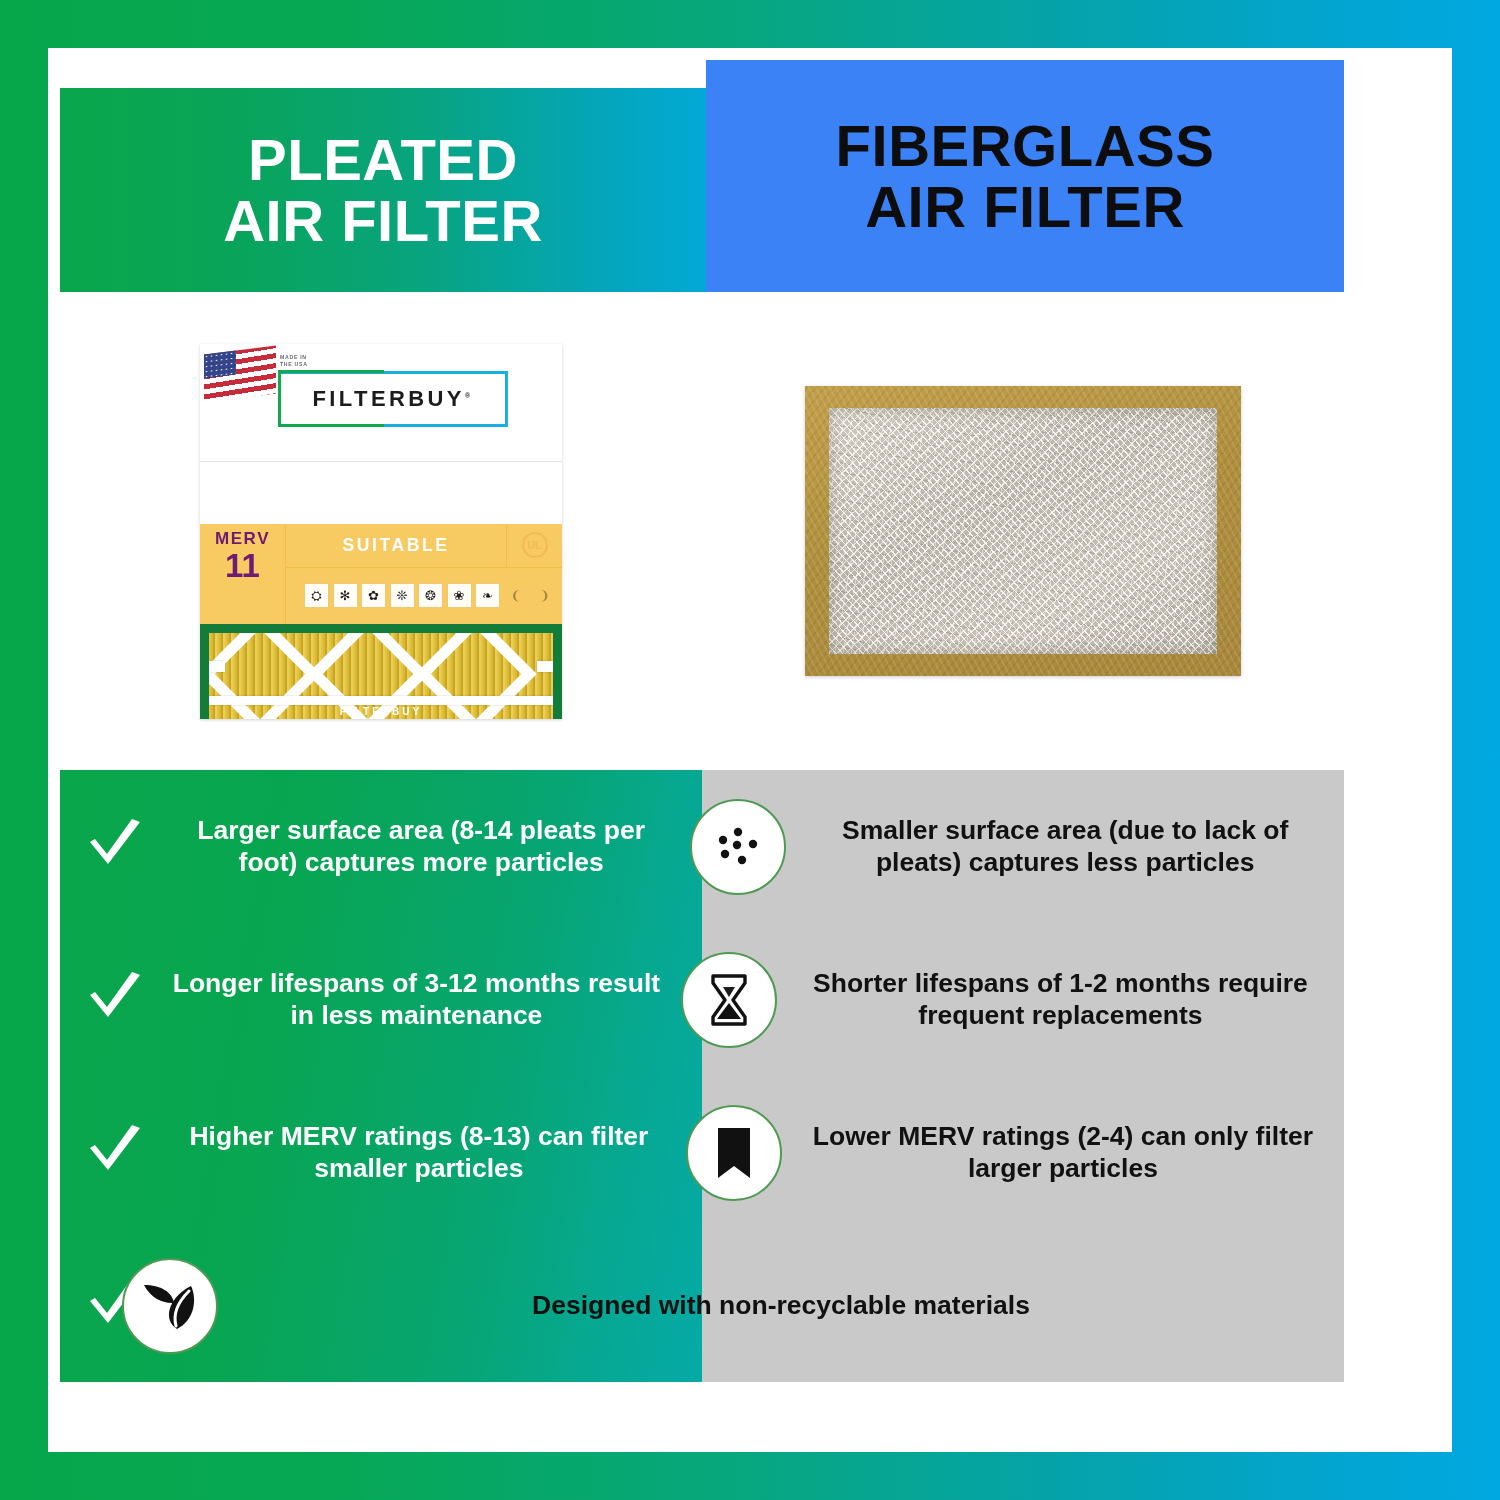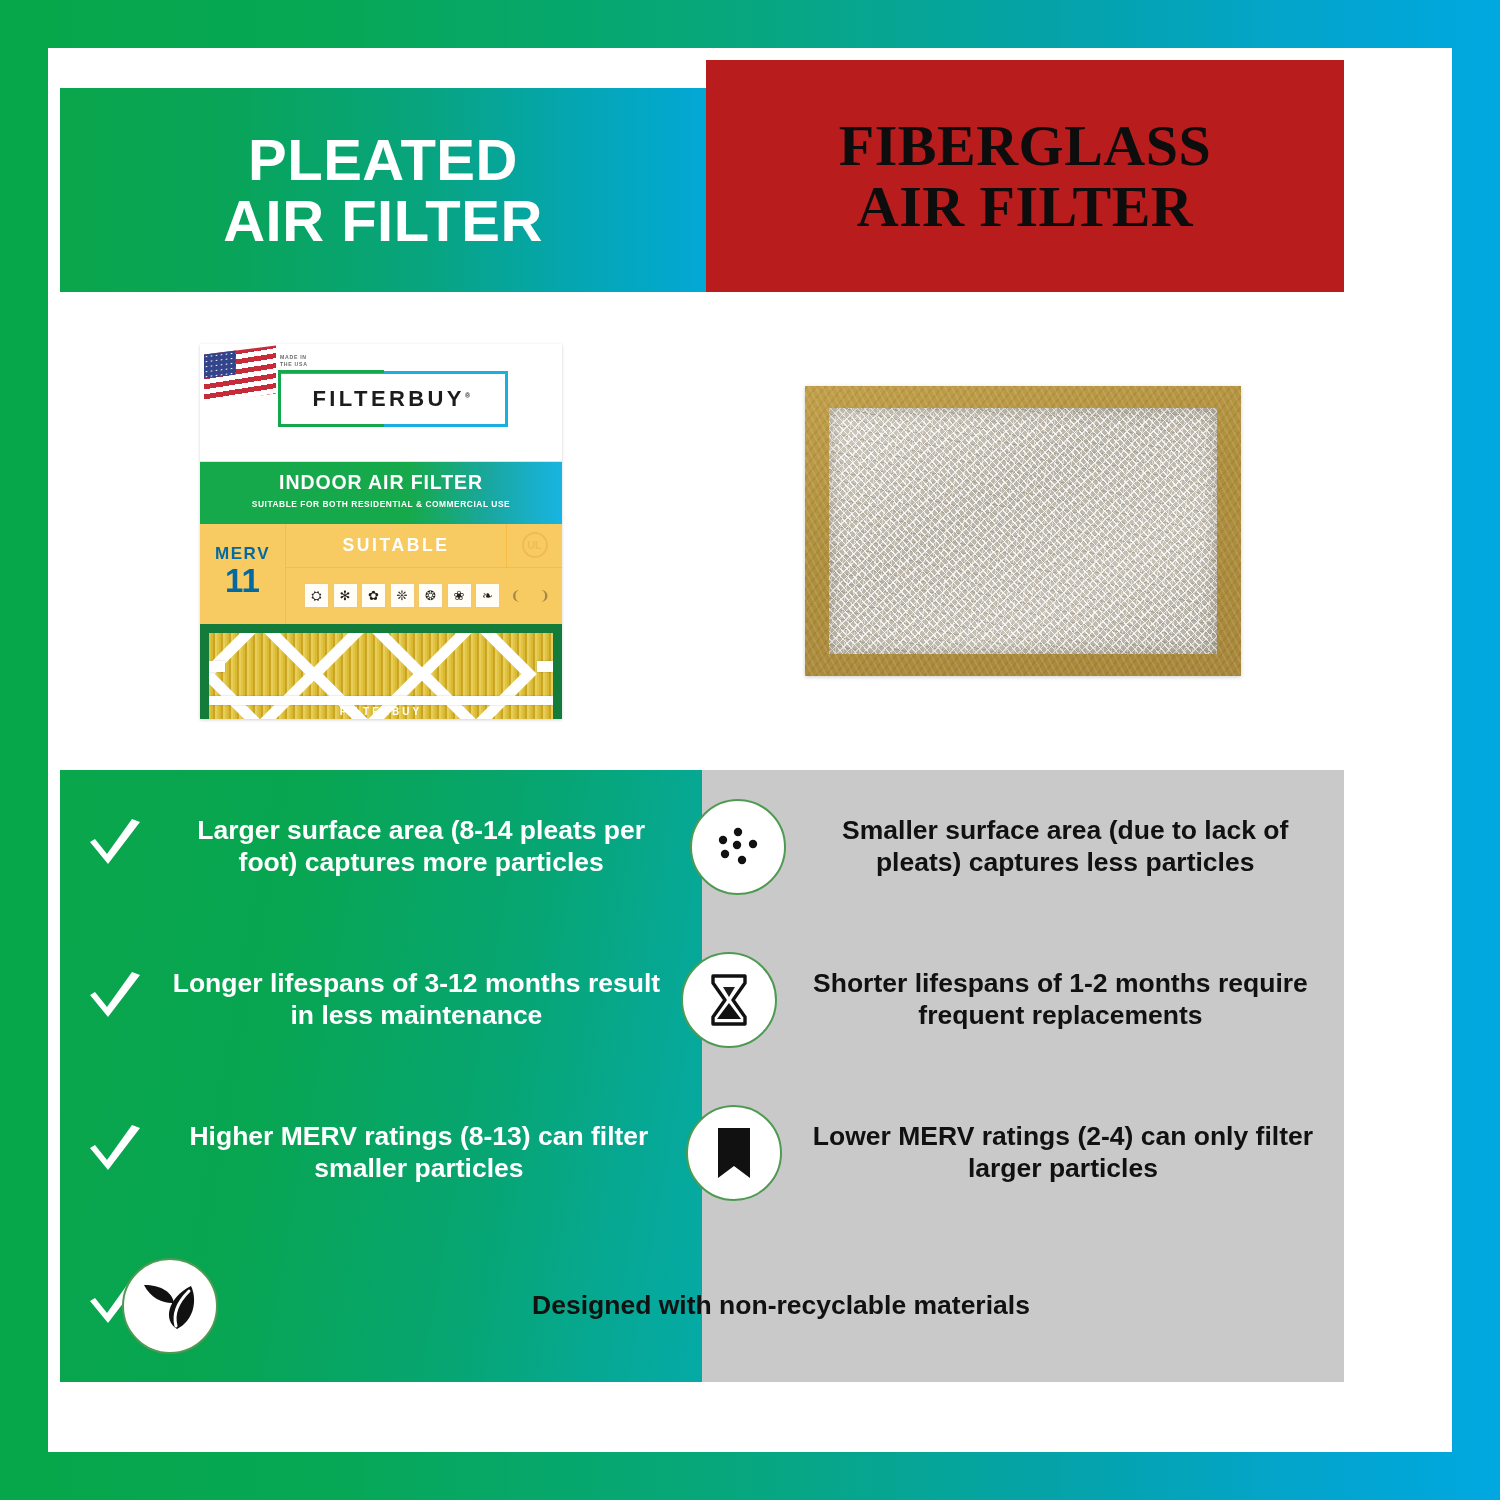--- a/index.html
+++ b/index.html
@@ -23,21 +23,21 @@
     position:absolute; left:60px; top:60px;
     width:1284px; height:232px;
     display:flex;
   }
   .hdr { display:flex; align-items:center; justify-content:center; text-align:center; }
   .hdr-left {
     flex:0 0 646px;
     background:linear-gradient(90deg,#0aa64b 0%,#09a458 26%,#08a47e 56%,#04a6b6 82%,#03a8d6 100%);
     margin-top:28px;
   }
-  .hdr-right { flex:1 1 auto; background:#b91c1c;font-family:Liberation Serif, serif; }
+  .hdr-right { flex:1 1 auto; background:#3b82f6; }
   .hdr h1 {
     font-size:58px; line-height:1.06; font-weight:800;
     letter-spacing:0.5px;
   }
   .hdr-left h1 { color:#ffffff; }
   .hdr-right h1 { color:#0d0d0d; }
 
   
   .products {
     position:absolute; left:60px; top:292px;
@@ -94,21 +94,21 @@
     position:absolute; left:0; top:118px; width:100%; height:62px;
     background:linear-gradient(90deg,#16a94c 0%,#16a94c 58%,#19a7a0 80%,#18b4e2 100%);
     color:#fff; text-align:center;
   }
   .band .b1{ font-size:19.5px; font-weight:800; letter-spacing:.9px; padding-top:9px;}
   .band .b2{ font-size:8.4px; font-weight:700; letter-spacing:.55px; padding-top:5px;}
 
   .mid { position:absolute; left:0; top:180px; width:100%; height:100px; background:#f8ca62; display:flex;}
   .merv {
     flex:0 0 86px; border-right:1.5px solid #f5bd45;
-    color:#0369a1; text-align:center; padding-top:20px;
+    color:#701a75; text-align:center; padding-top:5px;
   }
   .merv .m1{ font-size:17px; font-weight:800; letter-spacing:1.6px;}
   .merv .m2{ font-size:33px; font-weight:800; line-height:1.05;text-align:center; }
   .mid-r{ flex:1 1 auto; display:flex; flex-direction:column; }
   .sup-row{
     height:44px; display:flex; align-items:center; border-bottom:1.5px solid #f5bd45;
   }
   .sup-lbl{
     flex:1 1 auto; text-align:center; color:#fff;
     font-size:17.5px; font-weight:800; letter-spacing:2.6px;
@@ -252,24 +252,20 @@
           <div class="flag"></div>
           <div class="madein">
             <div>MADE IN</div>
             <div>THE USA</div>
           </div>
           <div class="logo-box">
             <span class="logo-txt">FILTERBUY<sup>®</sup></span>
           </div>
         </div>
 
-        <div class="band">
-          <div class="b1">INDOOR AIR FILTER</div>
-          <div class="b2">SUITABLE FOR BOTH RESIDENTIAL &amp; COMMERCIAL USE</div>
-        </div>
 
         <div class="mid">
           <div class="merv">
             <div class="m1">MERV</div>
             <div class="m2">11</div>
           </div>
           <div class="mid-r">
             <div class="sup-row">
               <div class="sup-lbl">SUITABLE</div>
               <div class="ul-badge">

